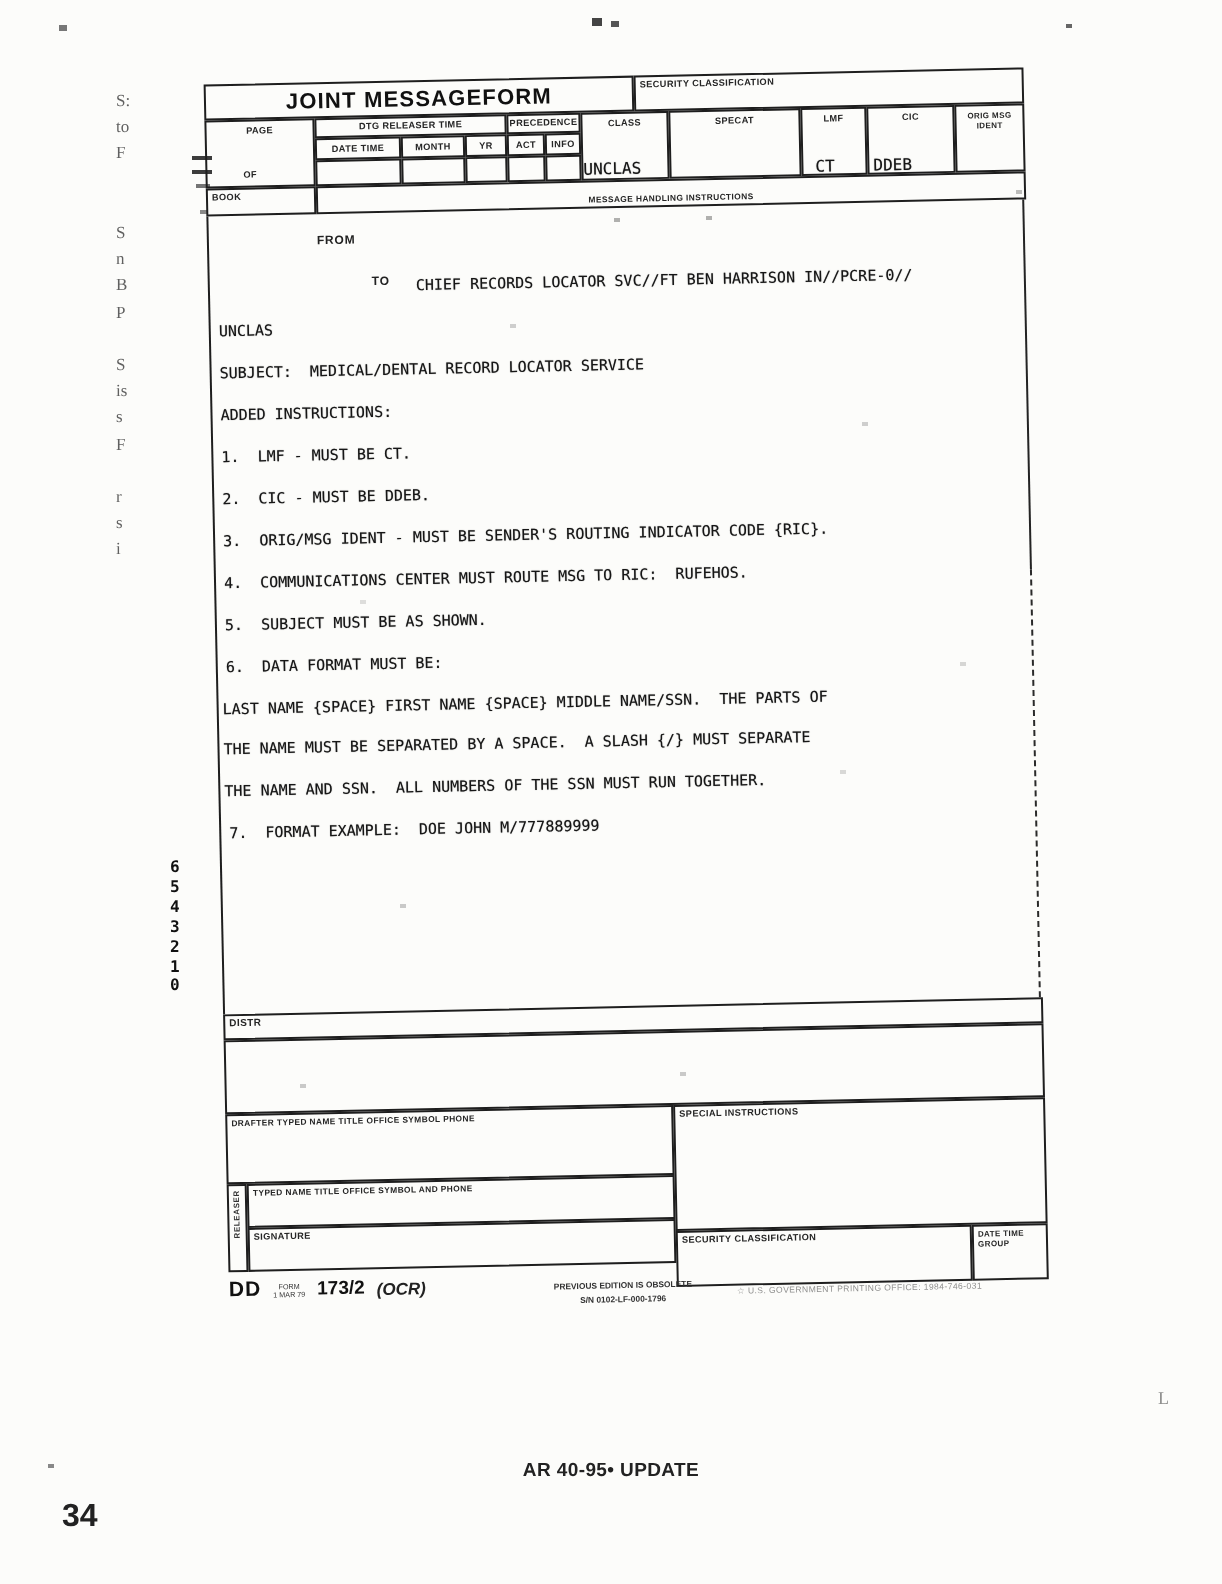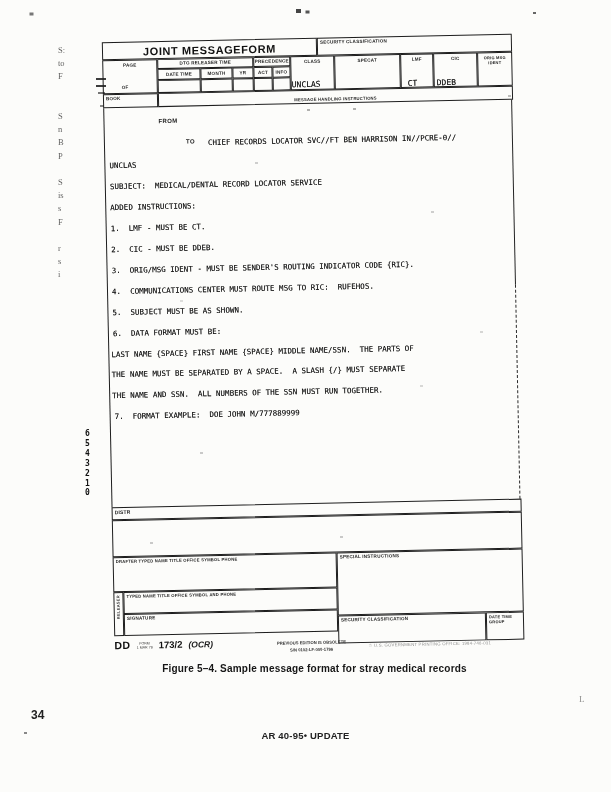--- a/index.html
+++ b/index.html
@@ -54,21 +54,21 @@
   .dd-big { font-size:10.5px; font-weight:bold; letter-spacing:.5px; color:#111; }
   .dd-stack { font-size:3.6px; line-height:4px; color:#333; text-align:center; padding-bottom:1px; }
   .dd-num { font-size:9.5px; font-weight:bold; color:#111; }
   .dd-ocr { font-size:8.5px; font-style:italic; font-weight:bold; color:#222; }
   .prev-ed { position:absolute; left:140px; top:604px; width:130px; text-align:center;
     font-size:4.2px; line-height:6.5px; color:#333; font-weight:bold; }
   .gpo { position:absolute; left:262px; top:608px; width:230px; font-size:4.3px; color:#555; opacity:.65; letter-spacing:.2px; }
   
   .caption { position:absolute; left:0; top:663px; width:611px; text-align:center; padding-left:18px; box-sizing:border-box;
     font-size:10px; font-weight:bold; color:#161616; letter-spacing:.2px; }
-  .pg-num { position:absolute; left:31px; top:708px; font-size:12px; font-weight:bold; color:#222; }
+  .pg-num { position:absolute; left:31px; top:750px; font-size:16px; font-weight:bold; color:#222; }
   .pg-title { position:absolute; left:0; top:730px; width:611px; text-align:center; font-size:9.5px; font-weight:bold; color:#222; letter-spacing:.2px; }
 </style>
 </head>
 <body>
 
 <div class="page">
 
   <div class="speck"></div>
   <div class="frag-col">S:
 to
@@ -231,17 +231,16 @@
       <span class="dd-num">173/2</span>
       <span class="dd-ocr">(OCR)</span>
     </div>
     <div class="prev-ed">
       <span style="display:block;">PREVIOUS EDITION IS OBSOLETE</span>
       <span style="display:block;">S/N 0102-LF-000-1796</span>
     </div>
     <div class="gpo">☆ U.S. GOVERNMENT PRINTING OFFICE: 1984-746-031</div>
   </div>
 
-  <div class="caption">Figure 5–4. Sample message format for stray medical records</div>
   <div class="pg-num">34</div>
   <div class="pg-title">AR 40-95• UPDATE</div>
 
 </div>
 
 </body></html>

